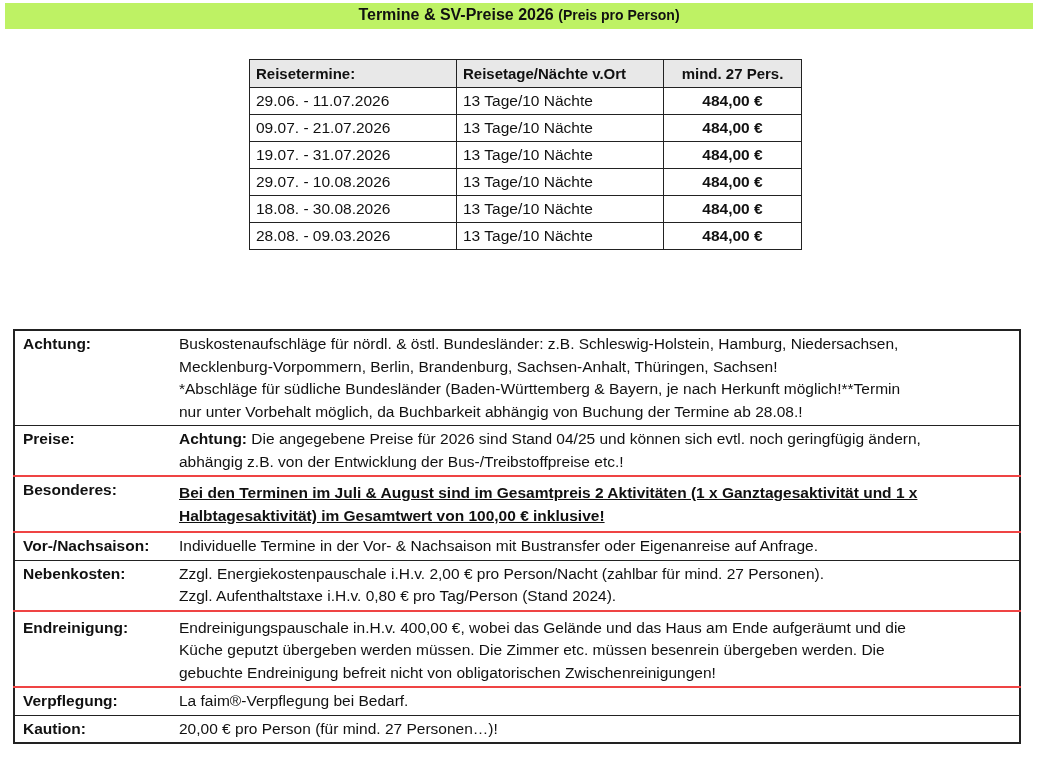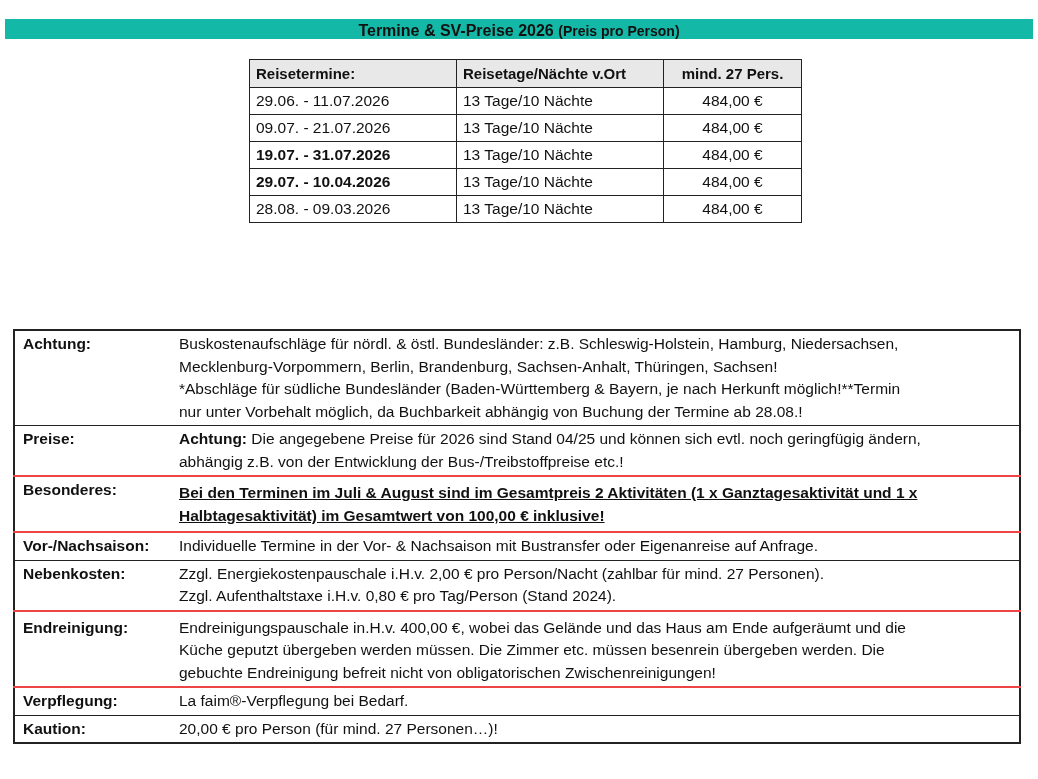--- a/index.html
+++ b/index.html
@@ -1,30 +1,30 @@
 <!DOCTYPE html>
 <html><head>
 <meta charset="utf-8">
 <style>
   html, body { margin:0; padding:0; background:#ffffff; }
   body { width:1038px; height:779px; position:relative; overflow:hidden;
          font-family:"Liberation Sans", sans-serif; color:#111; }
-  .title-bar { position:absolute; left:5px; top:19px; width:1028px; height:20px;
-               background:#14b8a6; text-align:center; font-size:16px; font-weight:bold;
+  .title-bar { position:absolute; left:5px; top:3px; width:1028px; height:26px;
+               background:#bef264; text-align:center; font-size:16px; font-weight:bold;
                line-height:24px; color:#111; }
   .title-bar .sub { font-size:14px; }
   .dates { position:absolute; left:249px; top:59px; border-collapse:collapse; font-size:15.5px; }
   .dates td, .dates th { border:1px solid #222; height:26px; padding:0 6px; white-space:nowrap; }
   .dates th { background:#e8e8e8; font-weight:bold; font-size:15px; text-align:left; height:27px; }
   .dates th.c2 { text-align:left; }
   .dates th.c3 { text-align:center; }
   .dates td.c1 { width:194px; }
   .dates td.c2 { width:194px; }
-  .dates td.c3 { width:125px; text-align:center; }
-  .dates tr.bold td.c1 { font-weight:bold; }
+  .dates td.c3 { width:125px; text-align:center;font-weight:bold; }
+  .dates tr.bold td.c1 { font-weight:normal; }
   .info { position:absolute; left:13px; top:329px; width:1008px; border-collapse:collapse;
           font-size:15.5px; border:2px solid #222; }
   .info td { border-top:1px solid #222; vertical-align:top; padding:2px 6px 2px 8px; line-height:22.5px; }
   .info tr.thick td { border-top:2px solid #ef4444; }
   .info td.lbl { width:142px; font-weight:bold; white-space:nowrap; }
   .info td.val { padding-left:8px; }
   .info .b { font-weight:bold; }
   .info tr.allbold td.val { font-weight:bold; }
 </style>
 </head>
@@ -53,21 +53,26 @@
       <td class="c1">09.07. - 21.07.2026</td>
       <td class="c2">13 Tage/10 Nächte</td>
       <td class="c3">484,00 €</td>
     </tr>
     <tr class="bold">
       <td class="c1">19.07. - 31.07.2026</td>
       <td class="c2">13 Tage/10 Nächte</td>
       <td class="c3">484,00 €</td>
     </tr>
     <tr class="bold">
-      <td class="c1">29.07. - 10.04.2026</td>
+      <td class="c1">29.07. - 10.08.2026</td>
+      <td class="c2">13 Tage/10 Nächte</td>
+      <td class="c3">484,00 €</td>
+    </tr>
+    <tr class="bold">
+      <td class="c1">18.08. - 30.08.2026</td>
       <td class="c2">13 Tage/10 Nächte</td>
       <td class="c3">484,00 €</td>
     </tr>
     <tr>
       <td class="c1">28.08. - 09.03.2026</td>
       <td class="c2">13 Tage/10 Nächte</td>
       <td class="c3">484,00 €</td>
     </tr>
   </tbody>
 </table>

